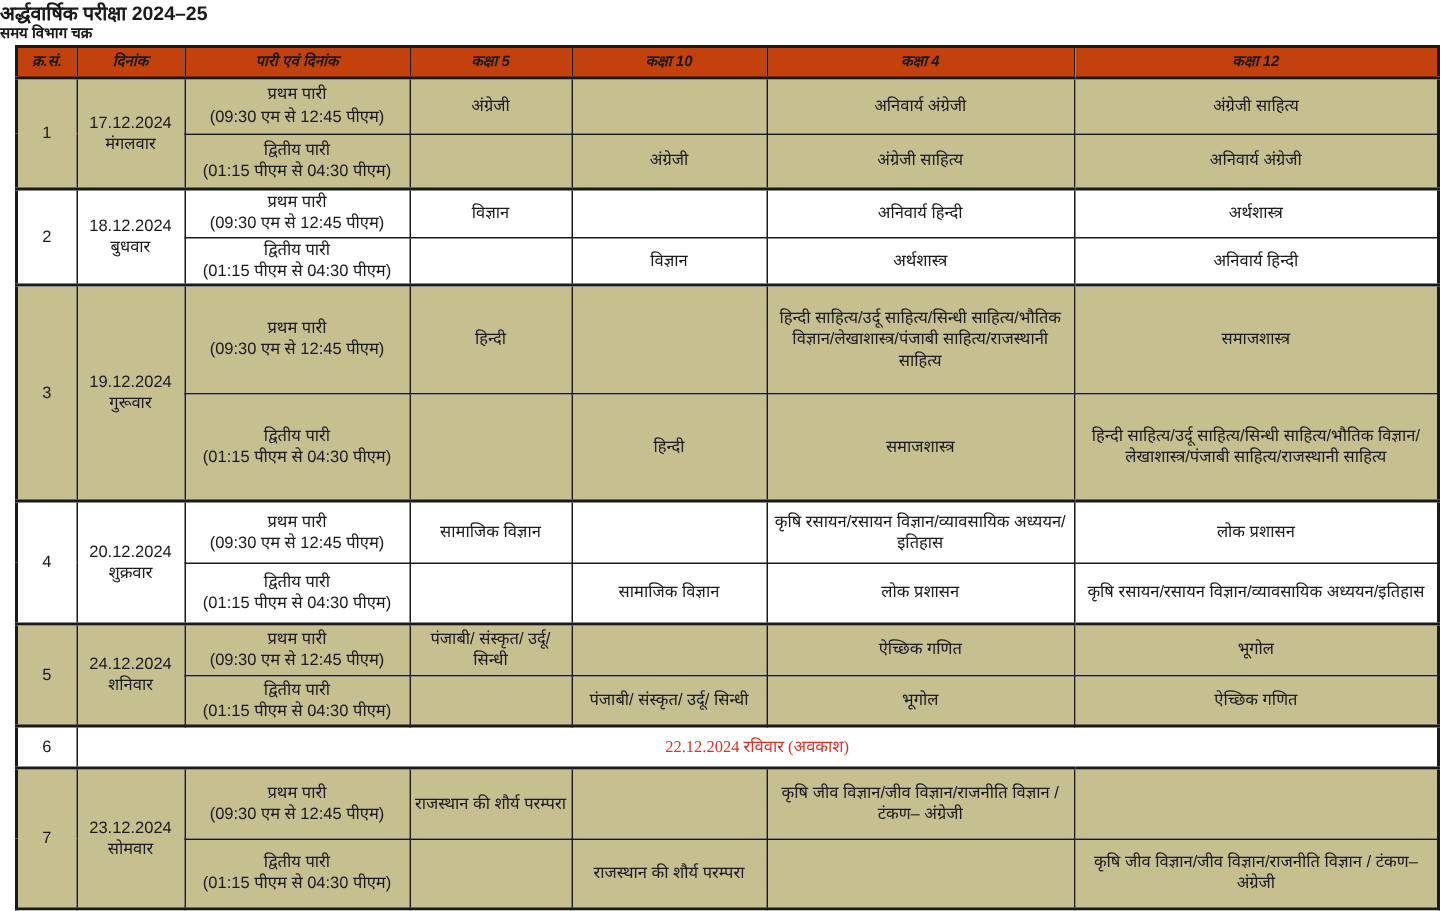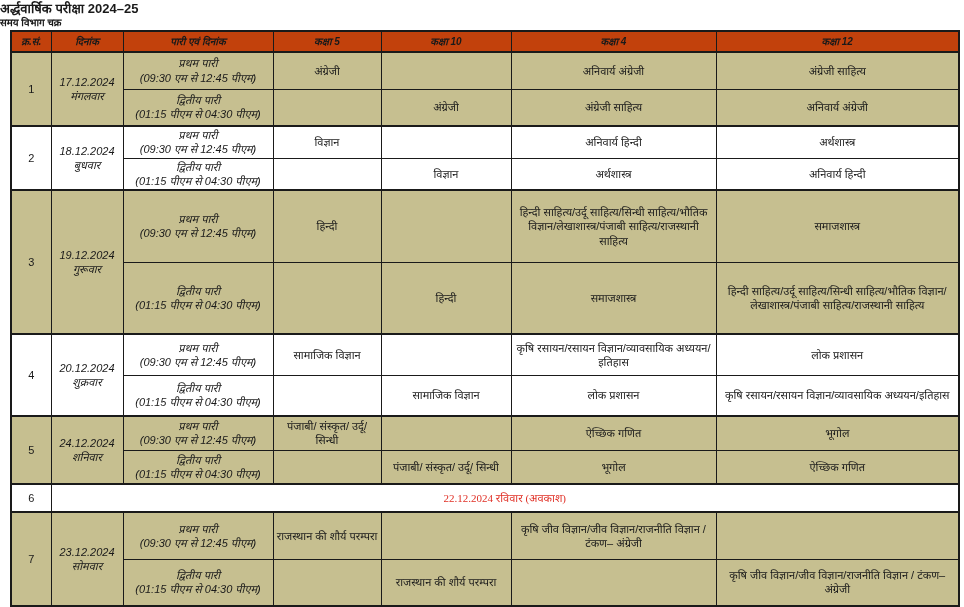--- a/index.html
+++ b/index.html
@@ -56,21 +56,21 @@
   tr.hl td { background: var(--hl, #c6bf90); }
   td.holiday { color: var(--holiday, #e03026); font-family: Liberation Serif, serif; }
   .h-hdr { height: 21px; }
   .h-g1  { height: 37px; }
   .h-g2  { height: 32px; }
   .h-g3  { height: 72px; }
   .h-g4  { height: 41px; }
   .h-g5  { height: 34px; }
   .h-g6  { height: 28px; }
   .h-g7  { height: 47px; }
-  .shift-label, .shift-time { display: block; font-style: italic; }
+  .shift-label, .shift-time { display: block; }
 </style>
 </head>
 <body>
 
 <div class="page">
 
   <div class="titles">
     <div class="title-main">अर्द्धवार्षिक परीक्षा 2024–25</div>
     <div class="title-sub">समय विभाग चक्र</div>
   </div>

